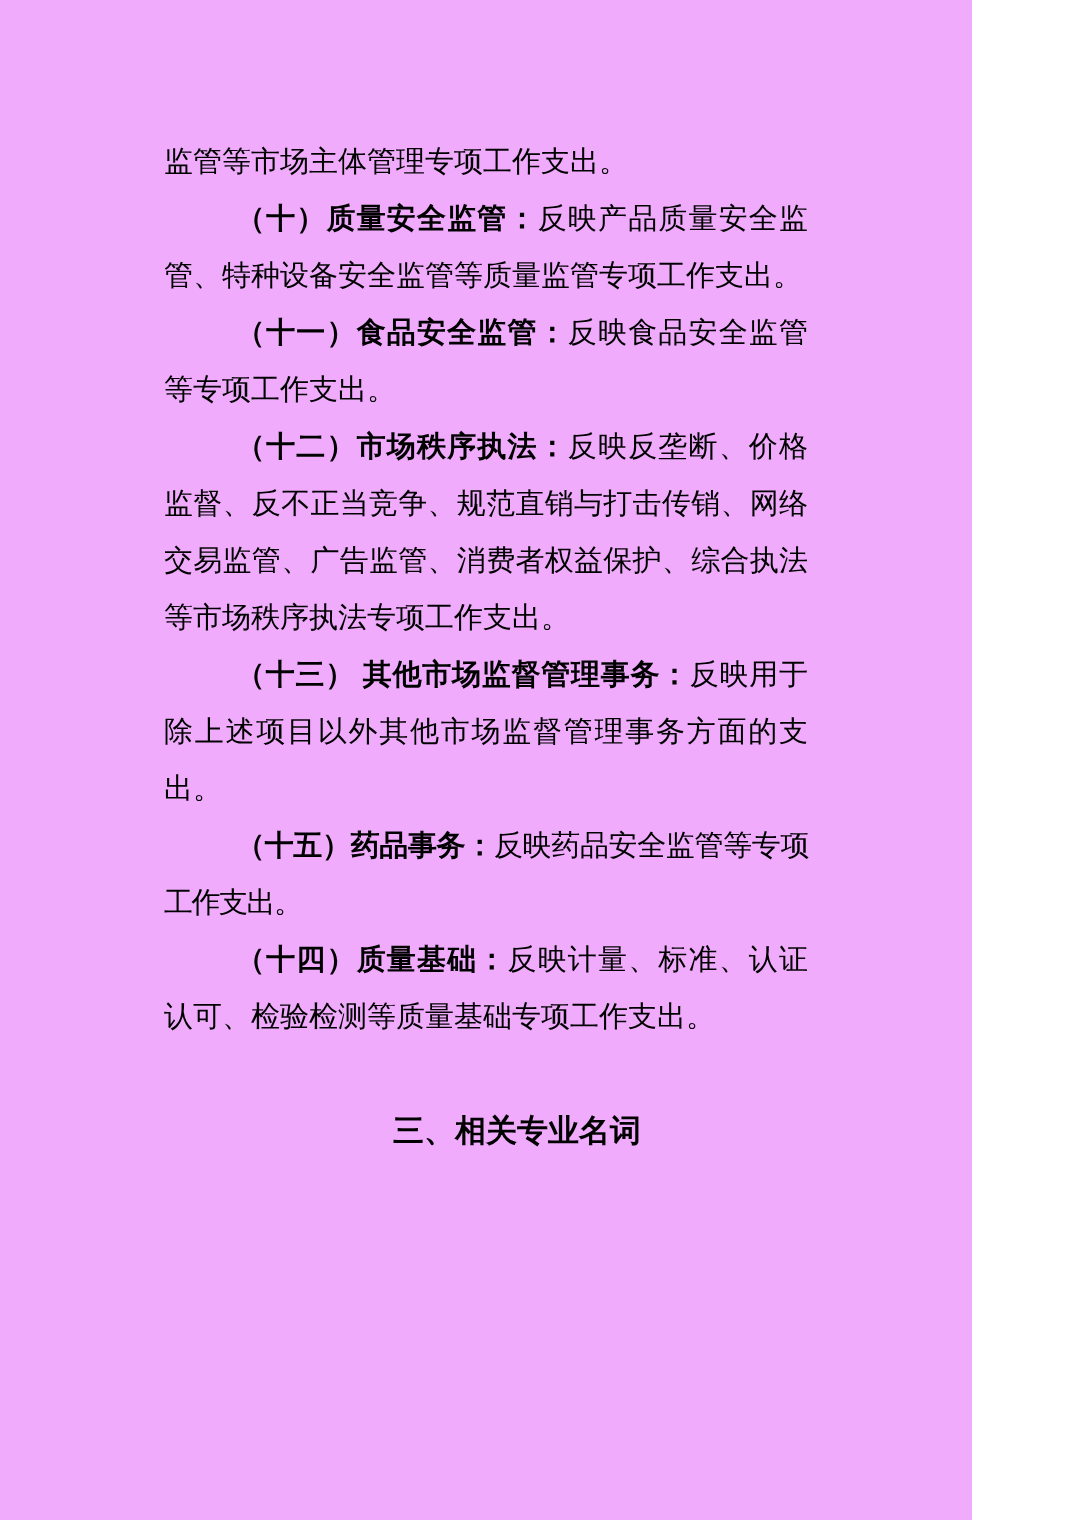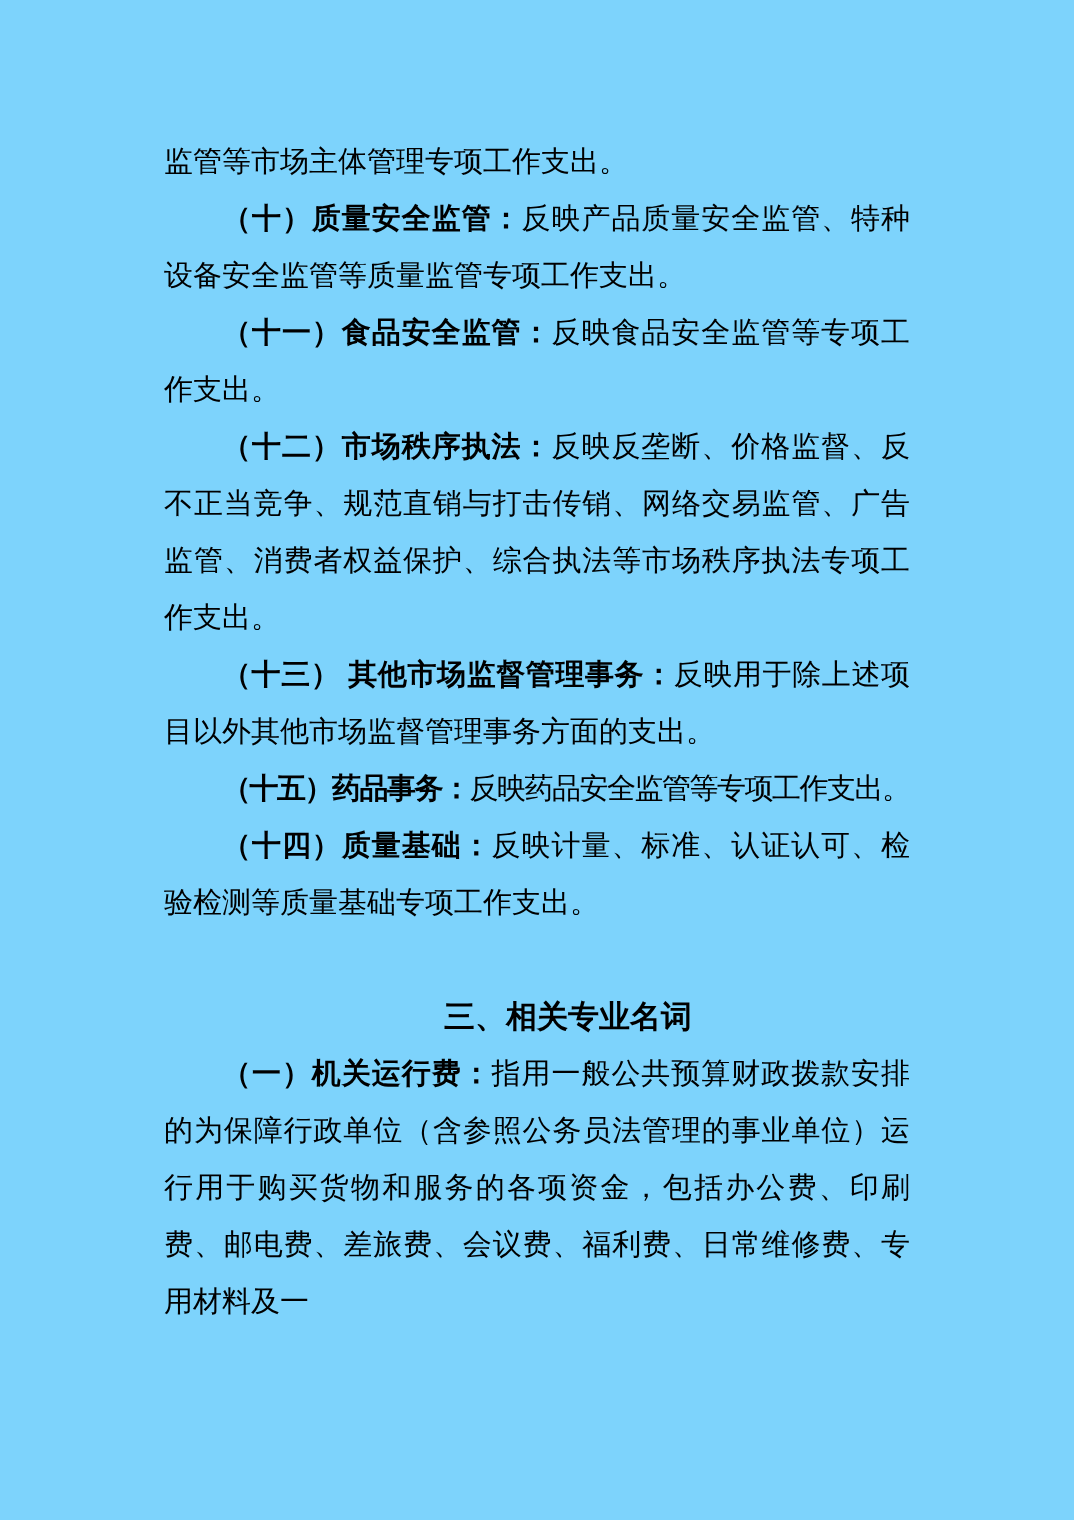--- a/index.html
+++ b/index.html
@@ -7,40 +7,41 @@
     padding: 0;
     background: #ffffff;
   }
   body {
     width: 1074px;
     height: 1520px;
     overflow: hidden;
   }
   .page {
     box-sizing: border-box;
-    width: 1074px;
+    width: 972px;
     height: 1520px;
     padding: 133px 164px 0 164px;
-    background: #7dd3fc;
+    background: #f0abfc;
     color: #000000;
     font-family: "Liberation Serif", serif;
     font-size: 29px;
     line-height: 57px;
     text-align: justify;
   }
   .para {
     margin: 0;
     text-indent: 2em;
     word-break: break-all;
   }
   .para.no-indent {
     text-indent: 0;
   }
   .para .label {
     font-weight: bold;
+    margin-left: 14px;
   }
   .para.tight {
     letter-spacing: -1.5px;
   }
   .section-heading {
     margin: 57px 0 0 0;
     padding: 0;
     text-indent: 2em;
     font-family: "Liberation Sans", sans-serif;
     font-size: 31px;
@@ -65,15 +66,14 @@
   <p class="para"><span class="label">（十三） 其他市场监督管理事务：</span><span>反映用于除上述项目以外其他市场监督管理事务方面的支出。</span></p>
 
   <p class="para tight"><span class="label">（十五）药品事务：</span><span>反映药品安全监管等专项工作支出。</span></p>
 
   <p class="para"><span class="label">（十四）质量基础：</span><span>反映计量、标准、认证认可、检验检测等质量基础专项工作支出。</span></p>
 
 
 
   <h2 class="section-heading"><span>三、相关专业名词</span></h2>
 
-  <p class="para"><span class="label">（一）机关运行费：</span><span>指用一般公共预算财政拨款安排的为保障行政单位（含参照公务员法管理的事业单位）运行用于购买货物和服务的各项资金，包括办公费、印刷费、邮电费、差旅费、会议费、福利费、日常维修费、专用材料及一</span></p>
 
 </div>
 
 </body></html>

